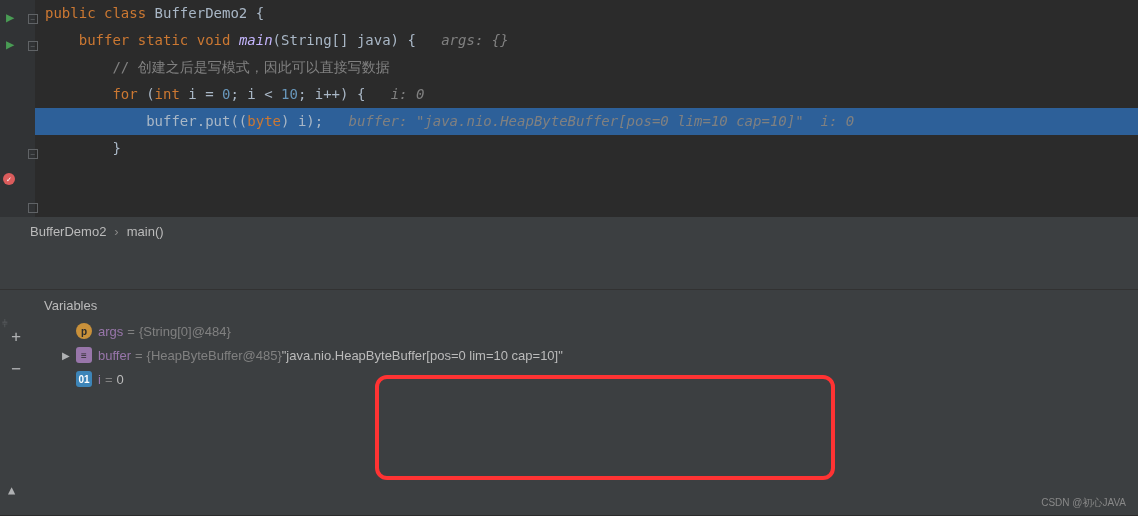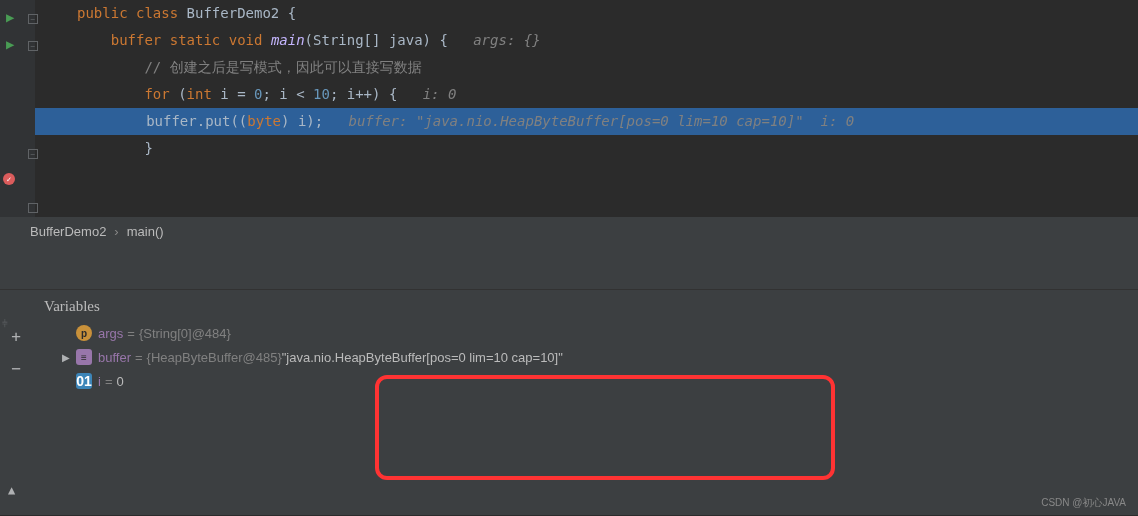--- a/index.html
+++ b/index.html
@@ -67,21 +67,20 @@
 }
 .code-area {
   flex: 1;
   padding-left: 10px;
   line-height: 27px;
   position: relative;
 }
 .code-line {
   white-space: pre;
   height: 27px;
-  margin-left: 32px;
 }
 .current-line {
   background: #2d6099;
   margin-left: -10px;
   padding-left: 10px;
   margin-right: -200px;
 }
 .kw { color: #cc7832; }
 .num { color: #6897bb; }
 .cmt { color: #808080; }
@@ -131,22 +130,22 @@
   color: #afb1b3;
   font-size: 16px;
   cursor: pointer;
 }
 .var-panel {
   flex: 1;
   padding: 8px 0 0 0;
 }
 .var-header {
   color: #bbbbbb;
-  font-size: 15px;
-  font-family: Liberation Serif, serif;
+  font-size: 13px;
+  font-family: Liberation Sans, sans-serif;
   padding: 0 0 6px 12px;
 }
 .var-row {
   display: flex;
   align-items: center;
   height: 24px;
   padding-left: 30px;
   font-size: 13px;
   font-family: sans-serif;
 }
@@ -161,21 +160,21 @@
   border-radius: 3px;
   display: inline-flex;
   align-items: center;
   justify-content: center;
   font-size: 10px;
   font-weight: bold;
   margin-right: 6px;
 }
 .icon-p { background: #c9913a; color: #2b2b2b; border-radius: 50%; }
 .icon-eq { background: #9876aa; color: #2b2b2b; }
-.icon-01 { background: #3d85b8; color: #fff; font-size: 14px; }
+.icon-01 { background: #3d85b8; color: #fff; font-size: 10px; }
 .var-name { color: #9876aa; }
 .var-eq { color: #808080; margin: 0 4px; }
 .var-type { color: #808080; }
 .var-val { color: #bbbbbb; }
 .highlight-box {
   position: absolute;
   border: 4px solid #ff3333;
   border-radius: 12px;
   top: 375px;
   left: 375px;

